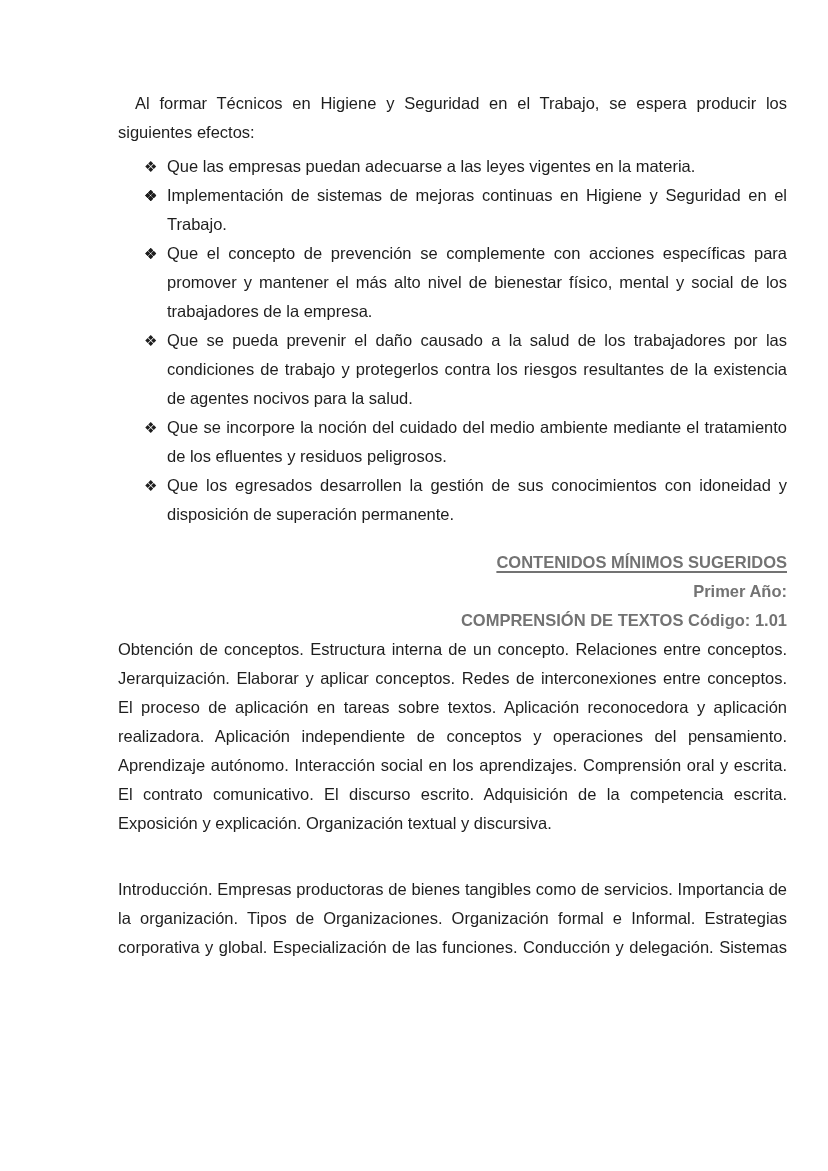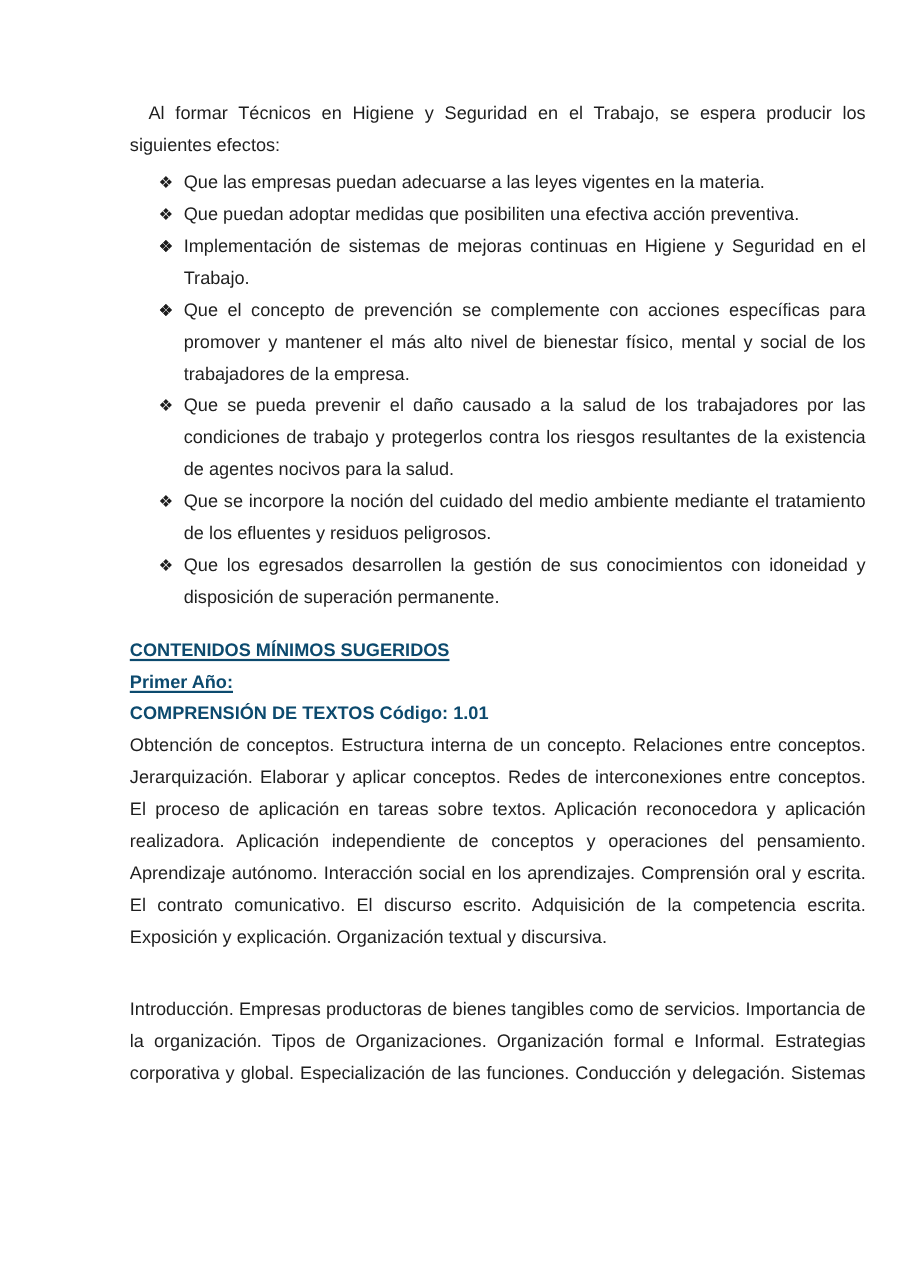--- a/index.html
+++ b/index.html
@@ -41,31 +41,30 @@
     left: 26px;
     top: 0;
     font-size: 15px;
     line-height: 29px;
     text-align: left;
   }
   .heading, .subheading, .course-title {
     font-size: 16.5px;
     line-height: 29px;
     font-weight: bold;
-    text-align: left;
-    color: #0c4a6e;
+    text-align: right;
+    color: #737373;
   }
   .heading {
     margin-top: 19px;
     text-decoration: underline;
     text-decoration-thickness: 2px;
     text-underline-offset: 3px;
   }
   .subheading {
-    text-decoration: underline;
     text-decoration-thickness: 2px;
     text-underline-offset: 3px;
   }
   .course-body {
     text-align: justify;
   }
   .course-body.cut {
     text-align-last: justify;
     margin-top: 37px;
   }
@@ -78,21 +77,20 @@
 
     <p class="intro">Al formar Técnicos en Higiene y Seguridad en el Trabajo, se espera producir los siguientes efectos:</p>
 
     <div class="bullets">
       <div class="bullet">
         <span class="marker">❖</span>
         <span>Que las empresas puedan adecuarse a las leyes vigentes en la materia.</span>
       </div>
       <div class="bullet">
         <span class="marker">❖</span>
-        <span>Que puedan adoptar medidas que posibiliten una efectiva acción preventiva.</span>
       </div>
       <div class="bullet">
         <span class="marker">❖</span>
       </div>
       <div class="bullet">
         <span class="marker">❖</span>
         <span>Implementación de sistemas de mejoras continuas en Higiene y Seguridad en el Trabajo.</span>
       </div>
       <div class="bullet">
         <span class="marker">❖</span>

